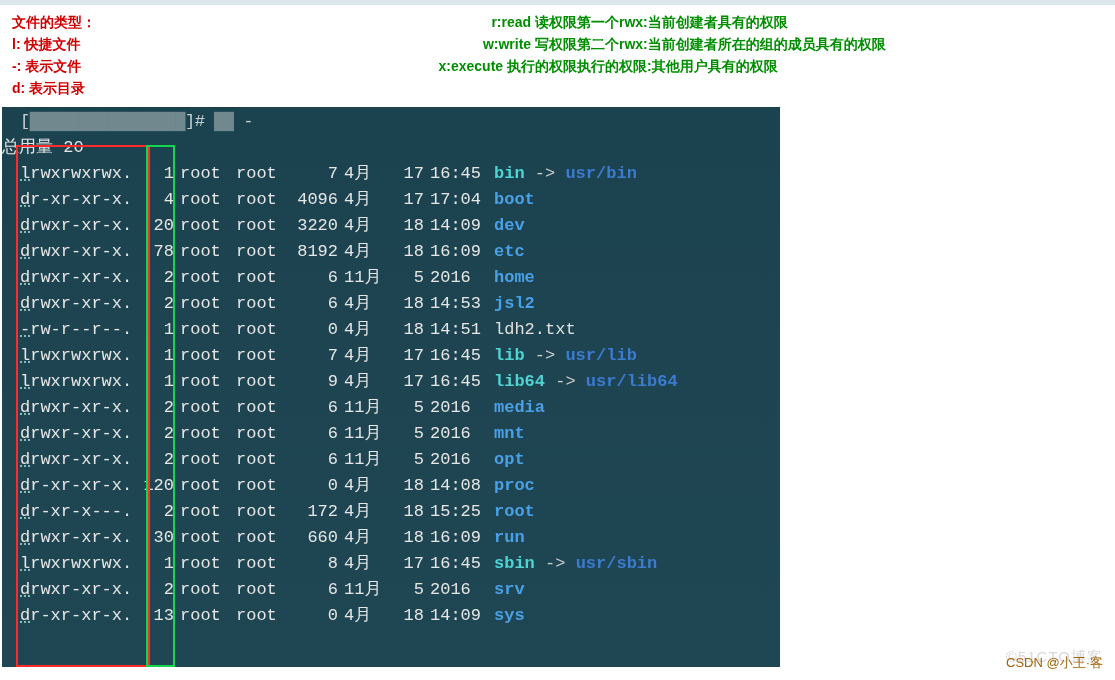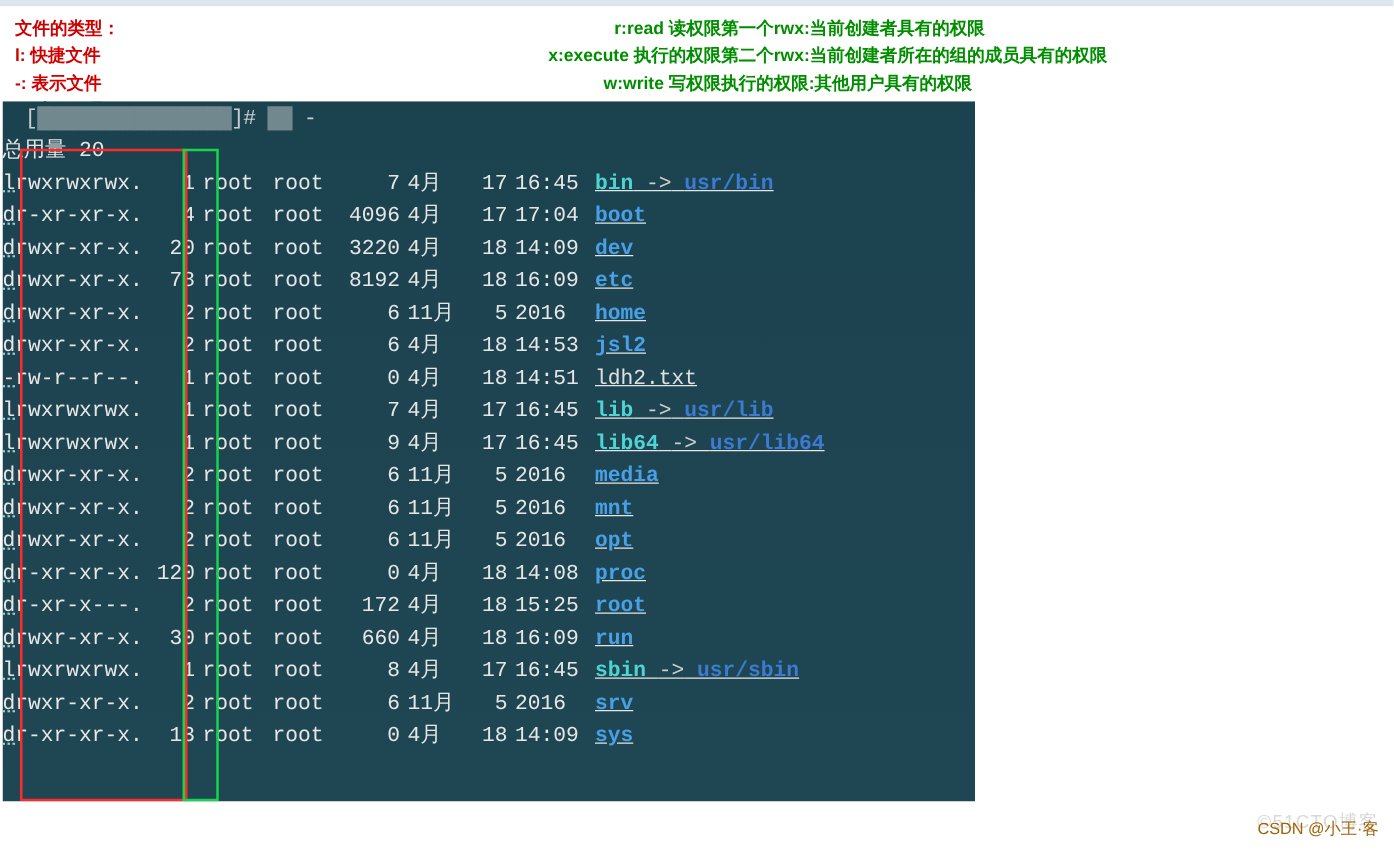--- a/index.html
+++ b/index.html
@@ -1,27 +1,27 @@
 <!DOCTYPE html>
 <html><head>
 <meta charset="utf-8">
 <style>
   html,body{margin:0;padding:0;width:1115px;height:680px;font-family:"Microsoft YaHei",Arial,sans-serif;background:#fff;overflow:hidden;}
   .topbar{background:#DDE7EB;height:5px;width:100%;}
-  .legend{display:flex;padding:6px 12px 2px 12px;align-items:flex-start;height:76px;box-sizing:border-box;border-radius:16px;}
+  .legend{display:flex;padding:6px 12px 2px 12px;align-items:flex-start;height:102px;box-sizing:border-box;border-radius:16px;}
   .col{font-size:14px;line-height:22px;}
   .col.red{color:#d00000;font-weight:bold;width:210px;}
   .col.green{color:#008e00;font-weight:bold;}
   .col.leg2{width:355px;text-align:right;}
   .col.leg3{flex:1;}
   .termwrap{position:relative;width:778px;height:560px;overflow:hidden;margin-left:2px;}
   .term{background:linear-gradient(180deg,#1b434f 0%,#1d4450 40%,#1f4753 100%);color:#e6e6e6;font-family:Consolas,Menlo,"Liberation Mono",monospace;font-size:17px;line-height:26px;padding:0 0 6px 0;min-height:560px;}
   .term .head{white-space:pre;opacity:0.85;padding-left:18px;padding-top:2px;letter-spacing:-0.5px;}
   .term .total{}
-  .row{white-space:pre;text-decoration:underline;}
+  .row{white-space:pre;padding-left:18px;}
   .perm{display:inline-block;width:120px;}
   .perm .t1{text-decoration:underline dotted #9bd0d0;text-underline-offset:2px;}
   .nlink{display:inline-block;width:34px;text-align:right;}
   .own{display:inline-block;width:50px;margin-left:6px;}
   .size{display:inline-block;width:48px;text-align:right;margin-left:4px;}
   .mon{display:inline-block;width:46px;margin-left:6px;}
   .day{display:inline-block;width:30px;text-align:right;margin-left:4px;}
   .time{display:inline-block;width:58px;margin-left:6px;}
   .nm{margin-left:6px;}
   .dir{color:#4aa0e6;font-weight:bold;}
@@ -41,22 +41,22 @@
 
 <div class="legend">
   <div class="col red">
     <div>文件的类型：</div>
     <div>l: 快捷文件</div>
     <div>-: 表示文件</div>
     <div>d: 表示目录</div>
   </div>
   <div class="col green leg2">
     <div>r:read 读权限</div>
+    <div>w:write 写权限</div>
     <div>x:execute 执行的权限</div>
-    <div>w:write 写权限</div>
   </div>
   <div class="col green leg3">
     <div>第一个rwx:当前创建者具有的权限</div>
     <div>第二个rwx:当前创建者所在的组的成员具有的权限</div>
     <div>执行的权限:其他用户具有的权限</div>
   </div>
 </div>
 
 <div class="termwrap">
   <div class="term">

